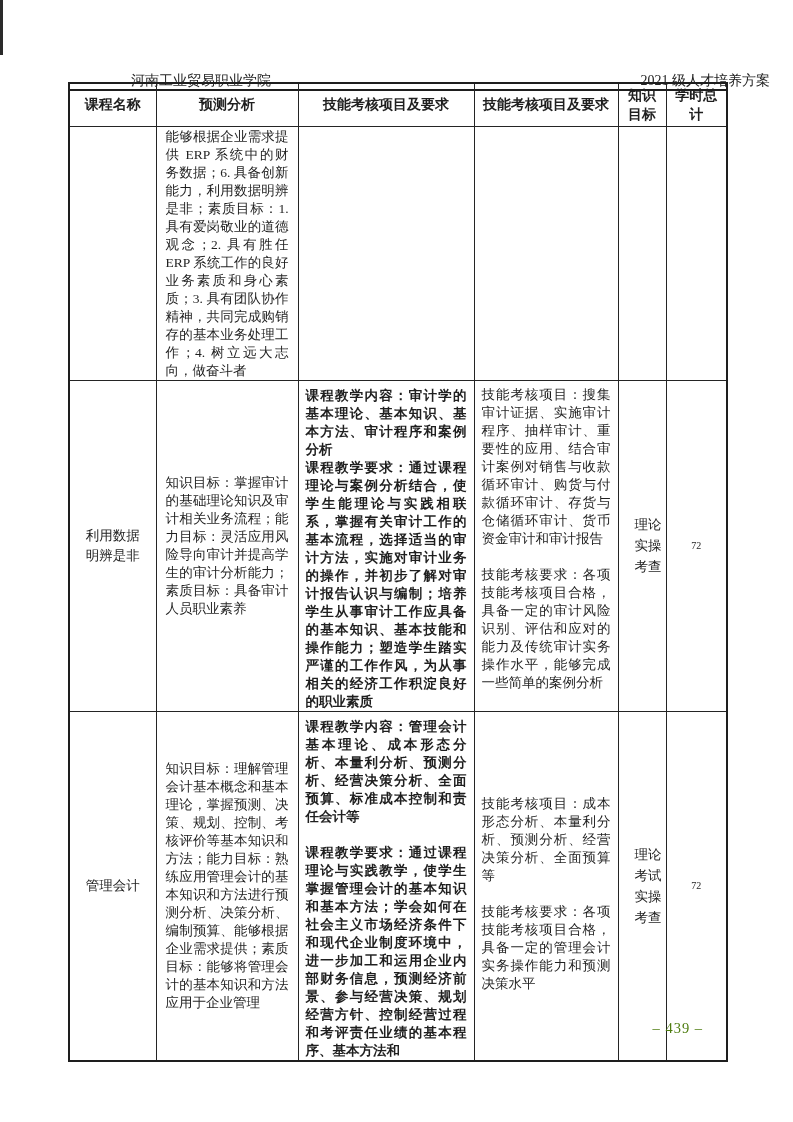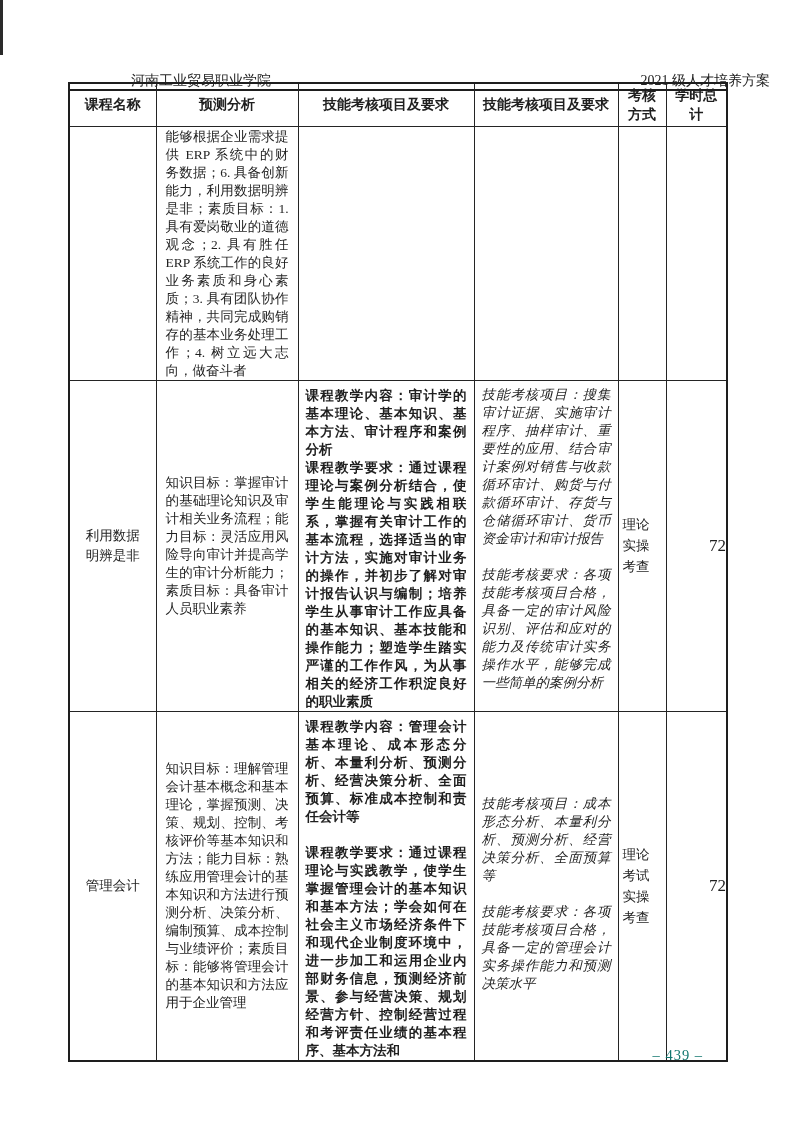--- a/index.html
+++ b/index.html
@@ -49,33 +49,33 @@
     text-align:justify; vertical-align:middle;
     padding:0 9px; line-height:18px;
   }
   .c-obj.top { vertical-align:top; padding-top:1px; }
   .c-content {
     text-align:justify; vertical-align:top;
     padding:6px 7px 0; line-height:18px;font-weight:bold;
   }
   .c-skills {
     text-align:justify; vertical-align:top;
-    padding:5px 7px 0; line-height:18px;font-style:italic;
+    padding:5px 7px 0; line-height:18px;
   }
   .c-skills.mid { vertical-align:middle; padding-top:16px; }
   .c-method {
-    text-align:left; vertical-align:middle;
+    text-align:right; vertical-align:middle;
     padding:0 4px; line-height:21px;
   }
   .c-hours {
-    text-align:right; vertical-align:middle; font-size:17px;
+    text-align:center; vertical-align:middle; font-size:10px;
   }
   .page-footer {
-    position:absolute; top:1047px; right:90px;
-    font-size:14.5px; color:#0f766e; letter-spacing:1px;
+    position:absolute; top:1020px; right:90px;
+    font-size:14.5px; color:#4d7c0f; letter-spacing:1px;
   }
 </style>
 </head>
 <body>
 
 <div class="edge-artifact"></div>
 
 <div class="running-head">
   <span>河南工业贸易职业学院</span>
   <span>2021 级人才培养方案</span>
@@ -90,21 +90,21 @@
     <col style="width:144px">
       <col style="width:48px">
       <col style="width:61px">
   </colgroup>
   <tbody>
       <tr class="hdr">
     <th>课程名称</th>
     <th>预测分析</th>
     <th>技能考核项目及要求</th>
     <th>技能考核项目及要求</th>
-    <th class="th-method">考核方式</th>
+    <th class="th-method">知识目标</th>
     <th class="th-hours">学时总计</th>
   </tr>
   <tr class="r1">
     <td class="c-name"></td>
     <td class="c-obj top pre">能够根据企业需求提供 ERP 系统中的财务数据；6. 具备创新能力，利用数据明辨是非；素质目标：1. 具有爱岗敬业的道德观念；2. 具有胜任 ERP 系统工作的良好业务素质和身心素质；3. 具有团队协作精神，共同完成购销存的基本业务处理工作；4. 树立远大志向，做奋斗者</td>
     <td class="c-content pre"></td>
     <td class="c-skills pre"></td>
     <td class="c-method pre"></td>
     <td class="c-hours"></td>
   </tr>
@@ -116,21 +116,21 @@
     <td class="c-skills pre">技能考核项目：搜集审计证据、实施审计程序、抽样审计、重要性的应用、结合审计案例对销售与收款循环审计、购货与付款循环审计、存货与仓储循环审计、货币资金审计和审计报告
 
 技能考核要求：各项技能考核项目合格，具备一定的审计风险识别、评估和应对的能力及传统审计实务操作水平，能够完成一些简单的案例分析</td>
     <td class="c-method pre">理论
 实操
 考查</td>
     <td class="c-hours">72</td>
   </tr>
   <tr class="r3">
     <td class="c-name">管理会计</td>
-    <td class="c-obj pre">知识目标：理解管理会计基本概念和基本理论，掌握预测、决策、规划、控制、考核评价等基本知识和方法；能力目标：熟练应用管理会计的基本知识和方法进行预测分析、决策分析、编制预算、成本控制与业绩评价；素质目标：能够将管理会计的基本知识和方法应用于企业管理</td>
+    <td class="c-obj pre">知识目标：理解管理会计基本概念和基本理论，掌握预测、决策、规划、控制、考核评价等基本知识和方法；能力目标：熟练应用管理会计的基本知识和方法进行预测分析、决策分析、编制预算、能够根据企业需求提供；素质目标：能够将管理会计的基本知识和方法应用于企业管理</td>
     <td class="c-content pre">课程教学内容：管理会计基本理论、成本形态分析、本量利分析、预测分析、经营决策分析、全面预算、标准成本控制和责任会计等
 
 课程教学要求：通过课程理论与实践教学，使学生掌握管理会计的基本知识和基本方法；学会如何在社会主义市场经济条件下和现代企业制度环境中，进一步加工和运用企业内部财务信息，预测经济前景、参与经营决策、规划经营方针、控制经营过程和考评责任业绩的基本程序、基本方法和</td>
     <td class="c-skills mid pre">技能考核项目：成本形态分析、本量利分析、预测分析、经营决策分析、全面预算等
 
 技能考核要求：各项技能考核项目合格，具备一定的管理会计实务操作能力和预测决策水平</td>
     <td class="c-method pre">理论
 考试
 实操
 考查</td>

